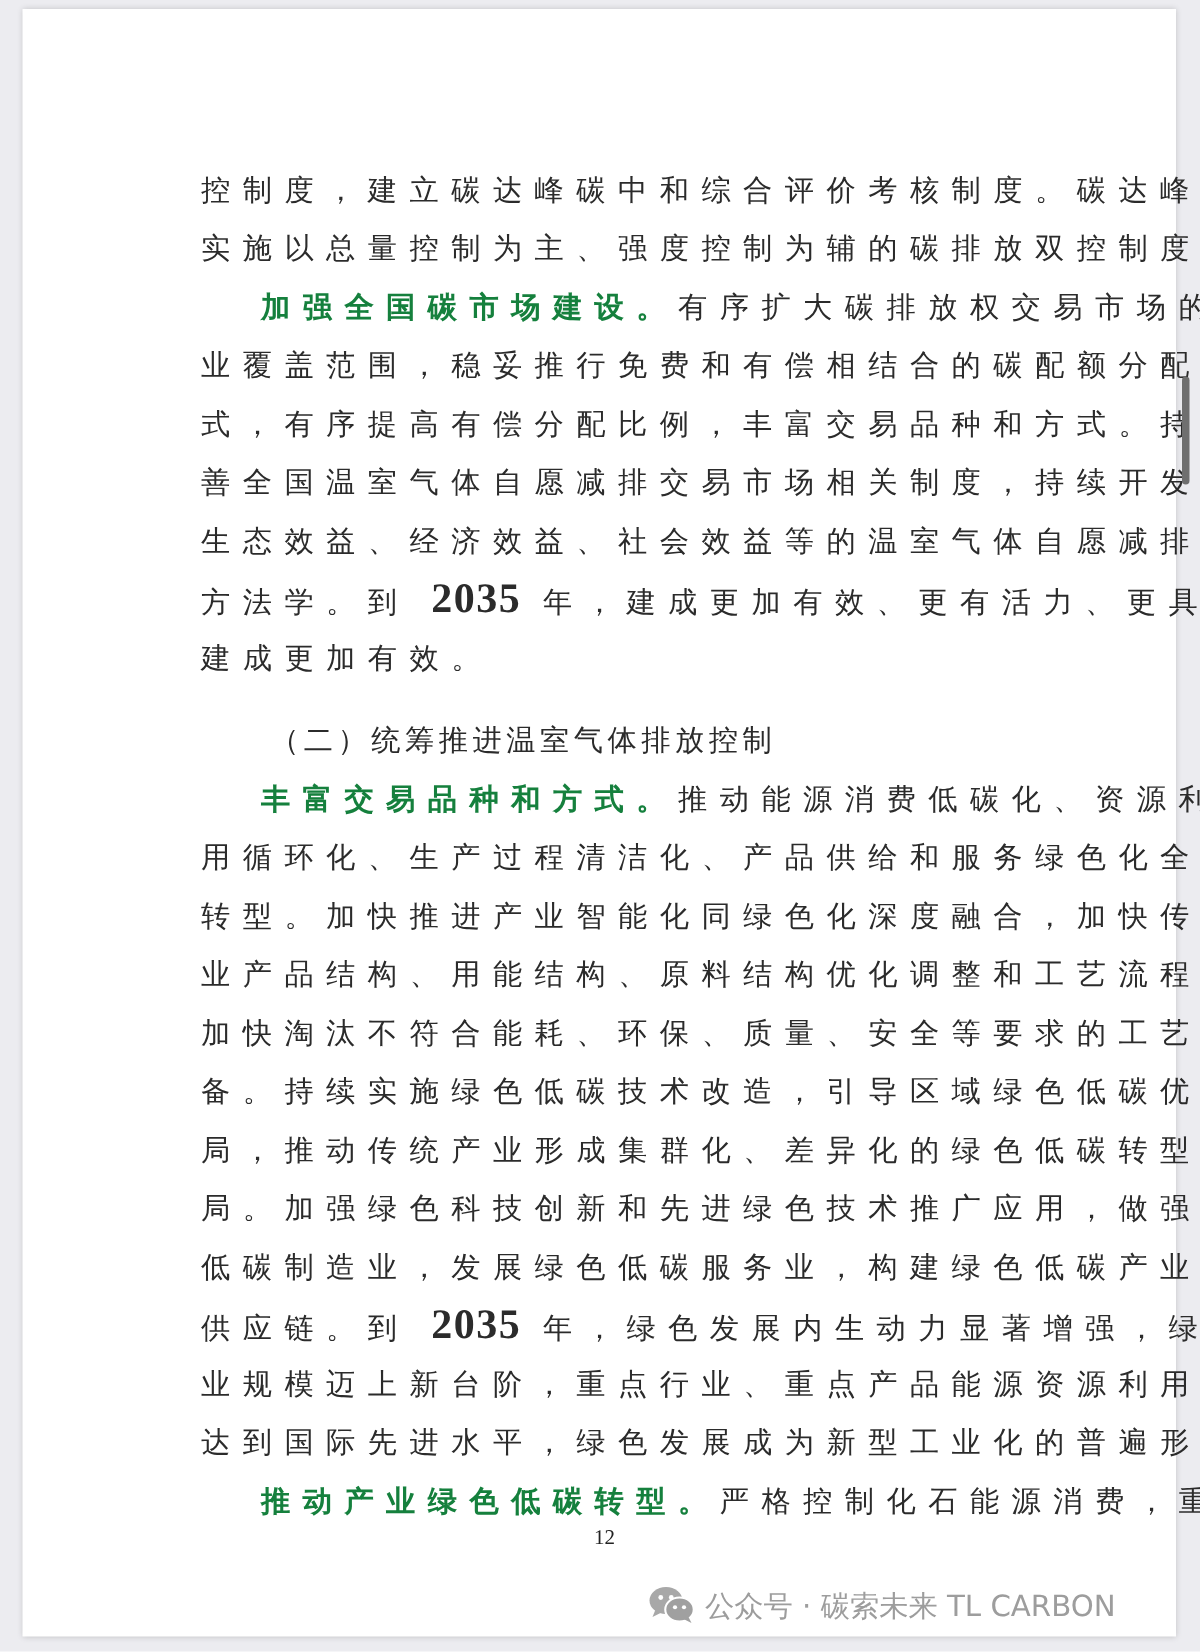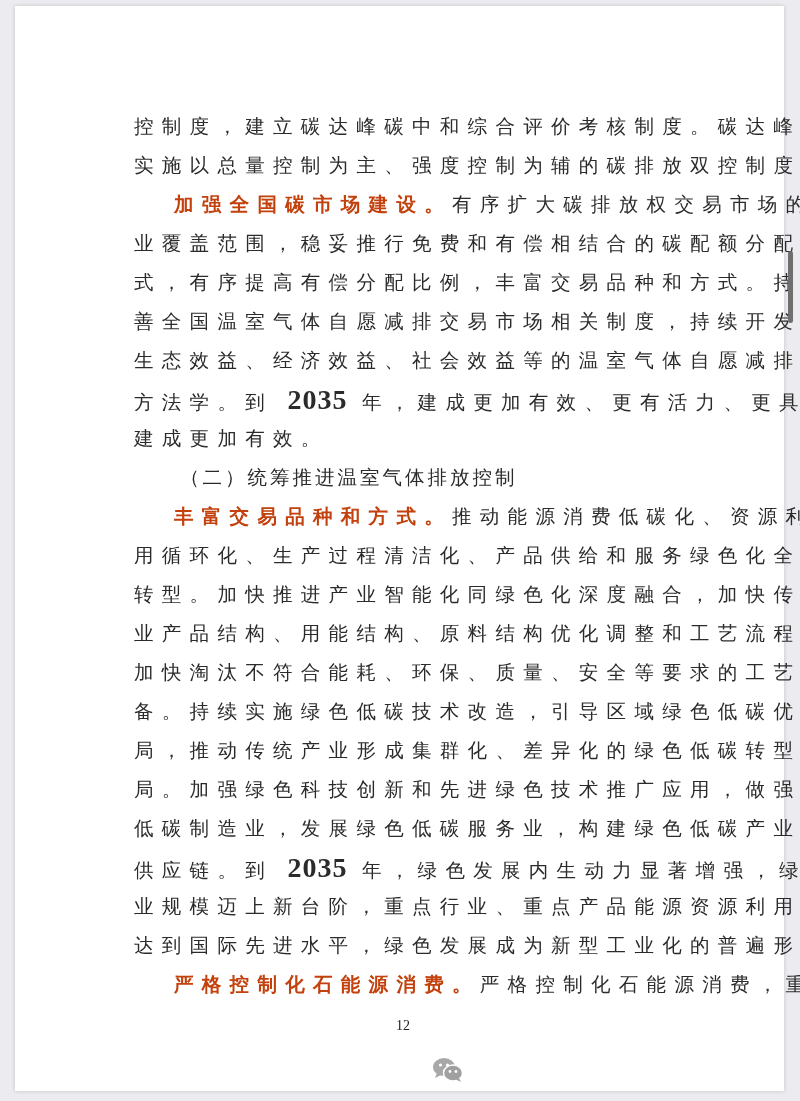--- a/index.html
+++ b/index.html
@@ -38,25 +38,26 @@
       display: block;
       white-space: nowrap;
       height: 39px;
     }
     .indent {
       padding-left: 40px;
     }
     .lead {
       font-family: "DejaVu Serif", "Liberation Serif", serif;
       font-weight: bold;
-      color: #c2410c;
+      color: #15803d;
     }
     .heading {
       padding-left: 46px;
       letter-spacing: 3px;
+      margin-top: 16px;
     }
     .num {
       font-family: "Liberation Serif", serif;
       letter-spacing: 1px;
       font-size: 28px;
       font-weight: bold;
     }
     .page-number {
       position: absolute;
       left: 381px;
@@ -124,33 +125,34 @@
     <span class="line">业产品结构、用能结构、原料结构优化调整和工艺流程再造，</span>
     <span class="line">加快淘汰不符合能耗、环保、质量、安全等要求的工艺及装</span>
     <span class="line">备。持续实施绿色低碳技术改造，引导区域绿色低碳优化布</span>
     <span class="line">局，推动传统产业形成集群化、差异化的绿色低碳转型新格</span>
     <span class="line">局。加强绿色科技创新和先进绿色技术推广应用，做强绿色</span>
     <span class="line">低碳制造业，发展绿色低碳服务业，构建绿色低碳产业链和</span>
     <span class="line"><span>供应链。到 </span><span class="num">2035</span><span> 年，绿色发展内生动力显著增强，绿色产</span></span>
     <span class="line">业规模迈上新台阶，重点行业、重点产品能源资源利用效率</span>
     <span class="line">达到国际先进水平，绿色发展成为新型工业化的普遍形态。</span>
 
-    <span class="line indent"><span class="lead">严格控制化石能源消费。</span><span>严格控制化石能源消费，重点</span></span>
+    <span class="line indent"><span class="lead">推动产业绿色低碳转型。</span><span>严格控制化石能源消费，重点</span></span>
   </div>
 
   <div class="page-number">12</div>
 </div>
 
 <div class="watermark">
   <svg class="wechat-icon" viewBox="0 0 32 26" xmlns="http://www.w3.org/2000/svg">
     <ellipse cx="12" cy="10" rx="11" ry="9" fill="#a8a8a8"></ellipse>
     <path d="M5 16 L3 21 L9 18 Z" fill="#a8a8a8"></path>
     <circle cx="8.5" cy="8" r="1.6" fill="#ffffff"></circle>
     <circle cx="15.5" cy="8" r="1.6" fill="#ffffff"></circle>
     <ellipse cx="21" cy="16" rx="9.5" ry="8" fill="#a0a0a0" stroke="#ffffff" stroke-width="1.4"></ellipse>
     <path d="M27 21 L29 25 L24 22.5 Z" fill="#a0a0a0"></path>
     <circle cx="18" cy="14.5" r="1.4" fill="#ffffff"></circle>
     <circle cx="24" cy="14.5" r="1.4" fill="#ffffff"></circle>
   </svg>
+  <span>公众号 · 碳索未来 TL CARBON</span>
 </div>
 
 <div class="scrollbar-track"></div>
 <div class="scrollbar-thumb"></div>
 
 </body></html>

